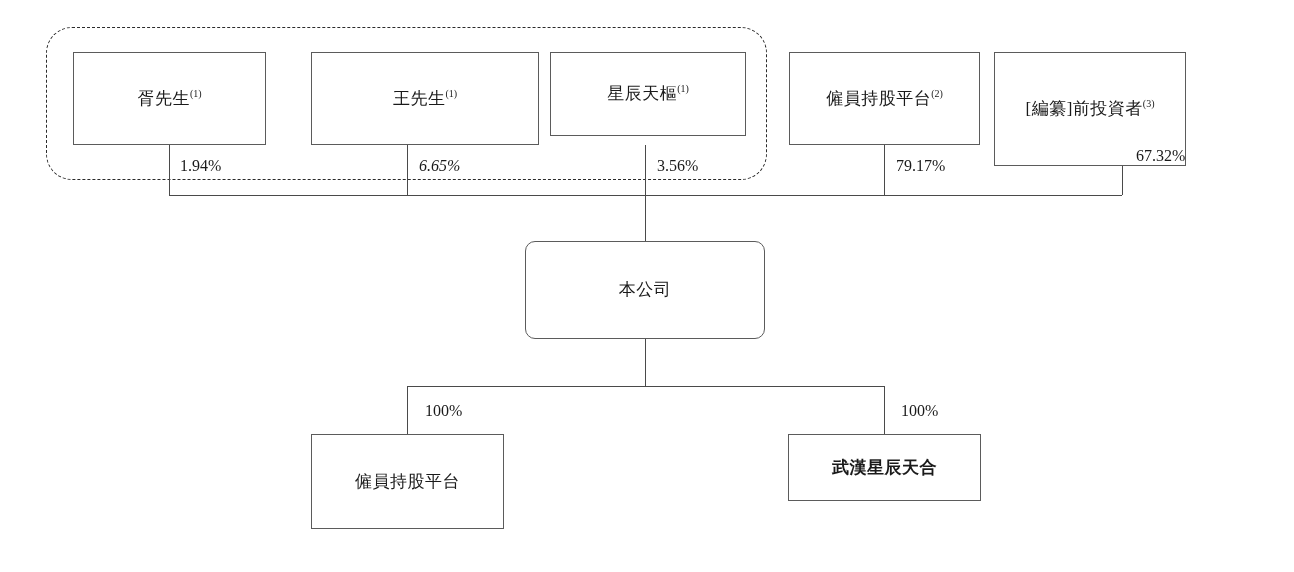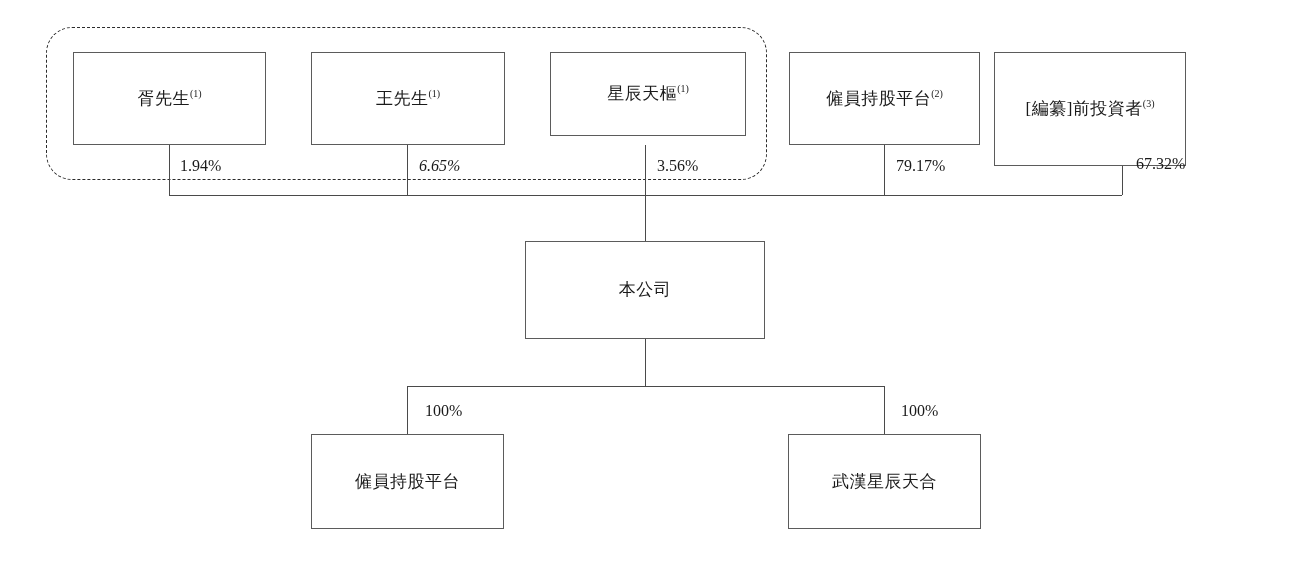--- a/index.html
+++ b/index.html
@@ -78,21 +78,21 @@
 <div id="chart-root">
 
   <div id="concert-group" style="left:46px;top:27px;width:721px;height:153px;"></div>
 
   <div class="node" style="left:73px;top:52px;width:193px;height:93px;">
     <span class="node-label">
       <span>胥先生</span><sup>(1)</sup>
     </span>
   </div>
 
-  <div class="node" style="left:311px;top:52px;width:194px;height:93px;">
+  <div class="node" style="left:311px;top:52px;width:228px;height:93px;">
     <span class="node-label">
       <span>王先生</span><sup>(1)</sup>
     </span>
   </div>
 
   <div class="node" style="left:550px;top:52px;width:196px;height:84px;">
     <span class="node-label">
       <span>星辰天樞</span><sup>(1)</sup>
     </span>
   </div>
@@ -118,37 +118,37 @@
   <div class="vline" style="left:884px;top:145px;height:50px;"></div>
 
   <div class="vline" style="left:1122px;top:145px;height:50px;"></div>
 
   <div class="hline" style="left:169px;top:195px;width:953px;"></div>
 
   <div class="pct" style="left:180px;top:158px;">1.94%</div>
   <div class="pct" style="left:419px;top:158px;font-style:italic;">6.65%</div>
   <div class="pct" style="left:657px;top:158px;">3.56%</div>
   <div class="pct" style="left:896px;top:158px;">79.17%</div>
-  <div class="pct" style="left:1136px;top:156px;">67.32%</div>
+  <div class="pct" style="left:1136px;top:148px;">67.32%</div>
 
-  <div class="node" style="left:525px;top:241px;width:240px;height:98px;">
+  <div class="node" style="left:525px;top:241px;width:240px;height:98px;border-radius:10px;">
     <span class="node-label">本公司</span>
   </div>
 
   <div class="vline" style="left:645px;top:339px;height:47px;"></div>
 
   <div class="hline" style="left:407px;top:386px;width:477px;"></div>
 
   <div class="vline" style="left:407px;top:386px;height:48px;"></div>
   <div class="vline" style="left:884px;top:386px;height:48px;"></div>
 
   <div class="pct" style="left:425px;top:403px;">100%</div>
   <div class="pct" style="left:901px;top:403px;">100%</div>
 
   <div class="node" style="left:311px;top:434px;width:193px;height:95px;">
     <span class="node-label">僱員持股平台</span>
   </div>
 
-  <div class="node" style="left:788px;top:434px;width:193px;height:95px;">
+  <div class="node" style="left:788px;top:434px;width:193px;height:67px;font-weight:bold;">
     <span class="node-label">武漢星辰天合</span>
   </div>
 
 </div>
 
 </body></html>

